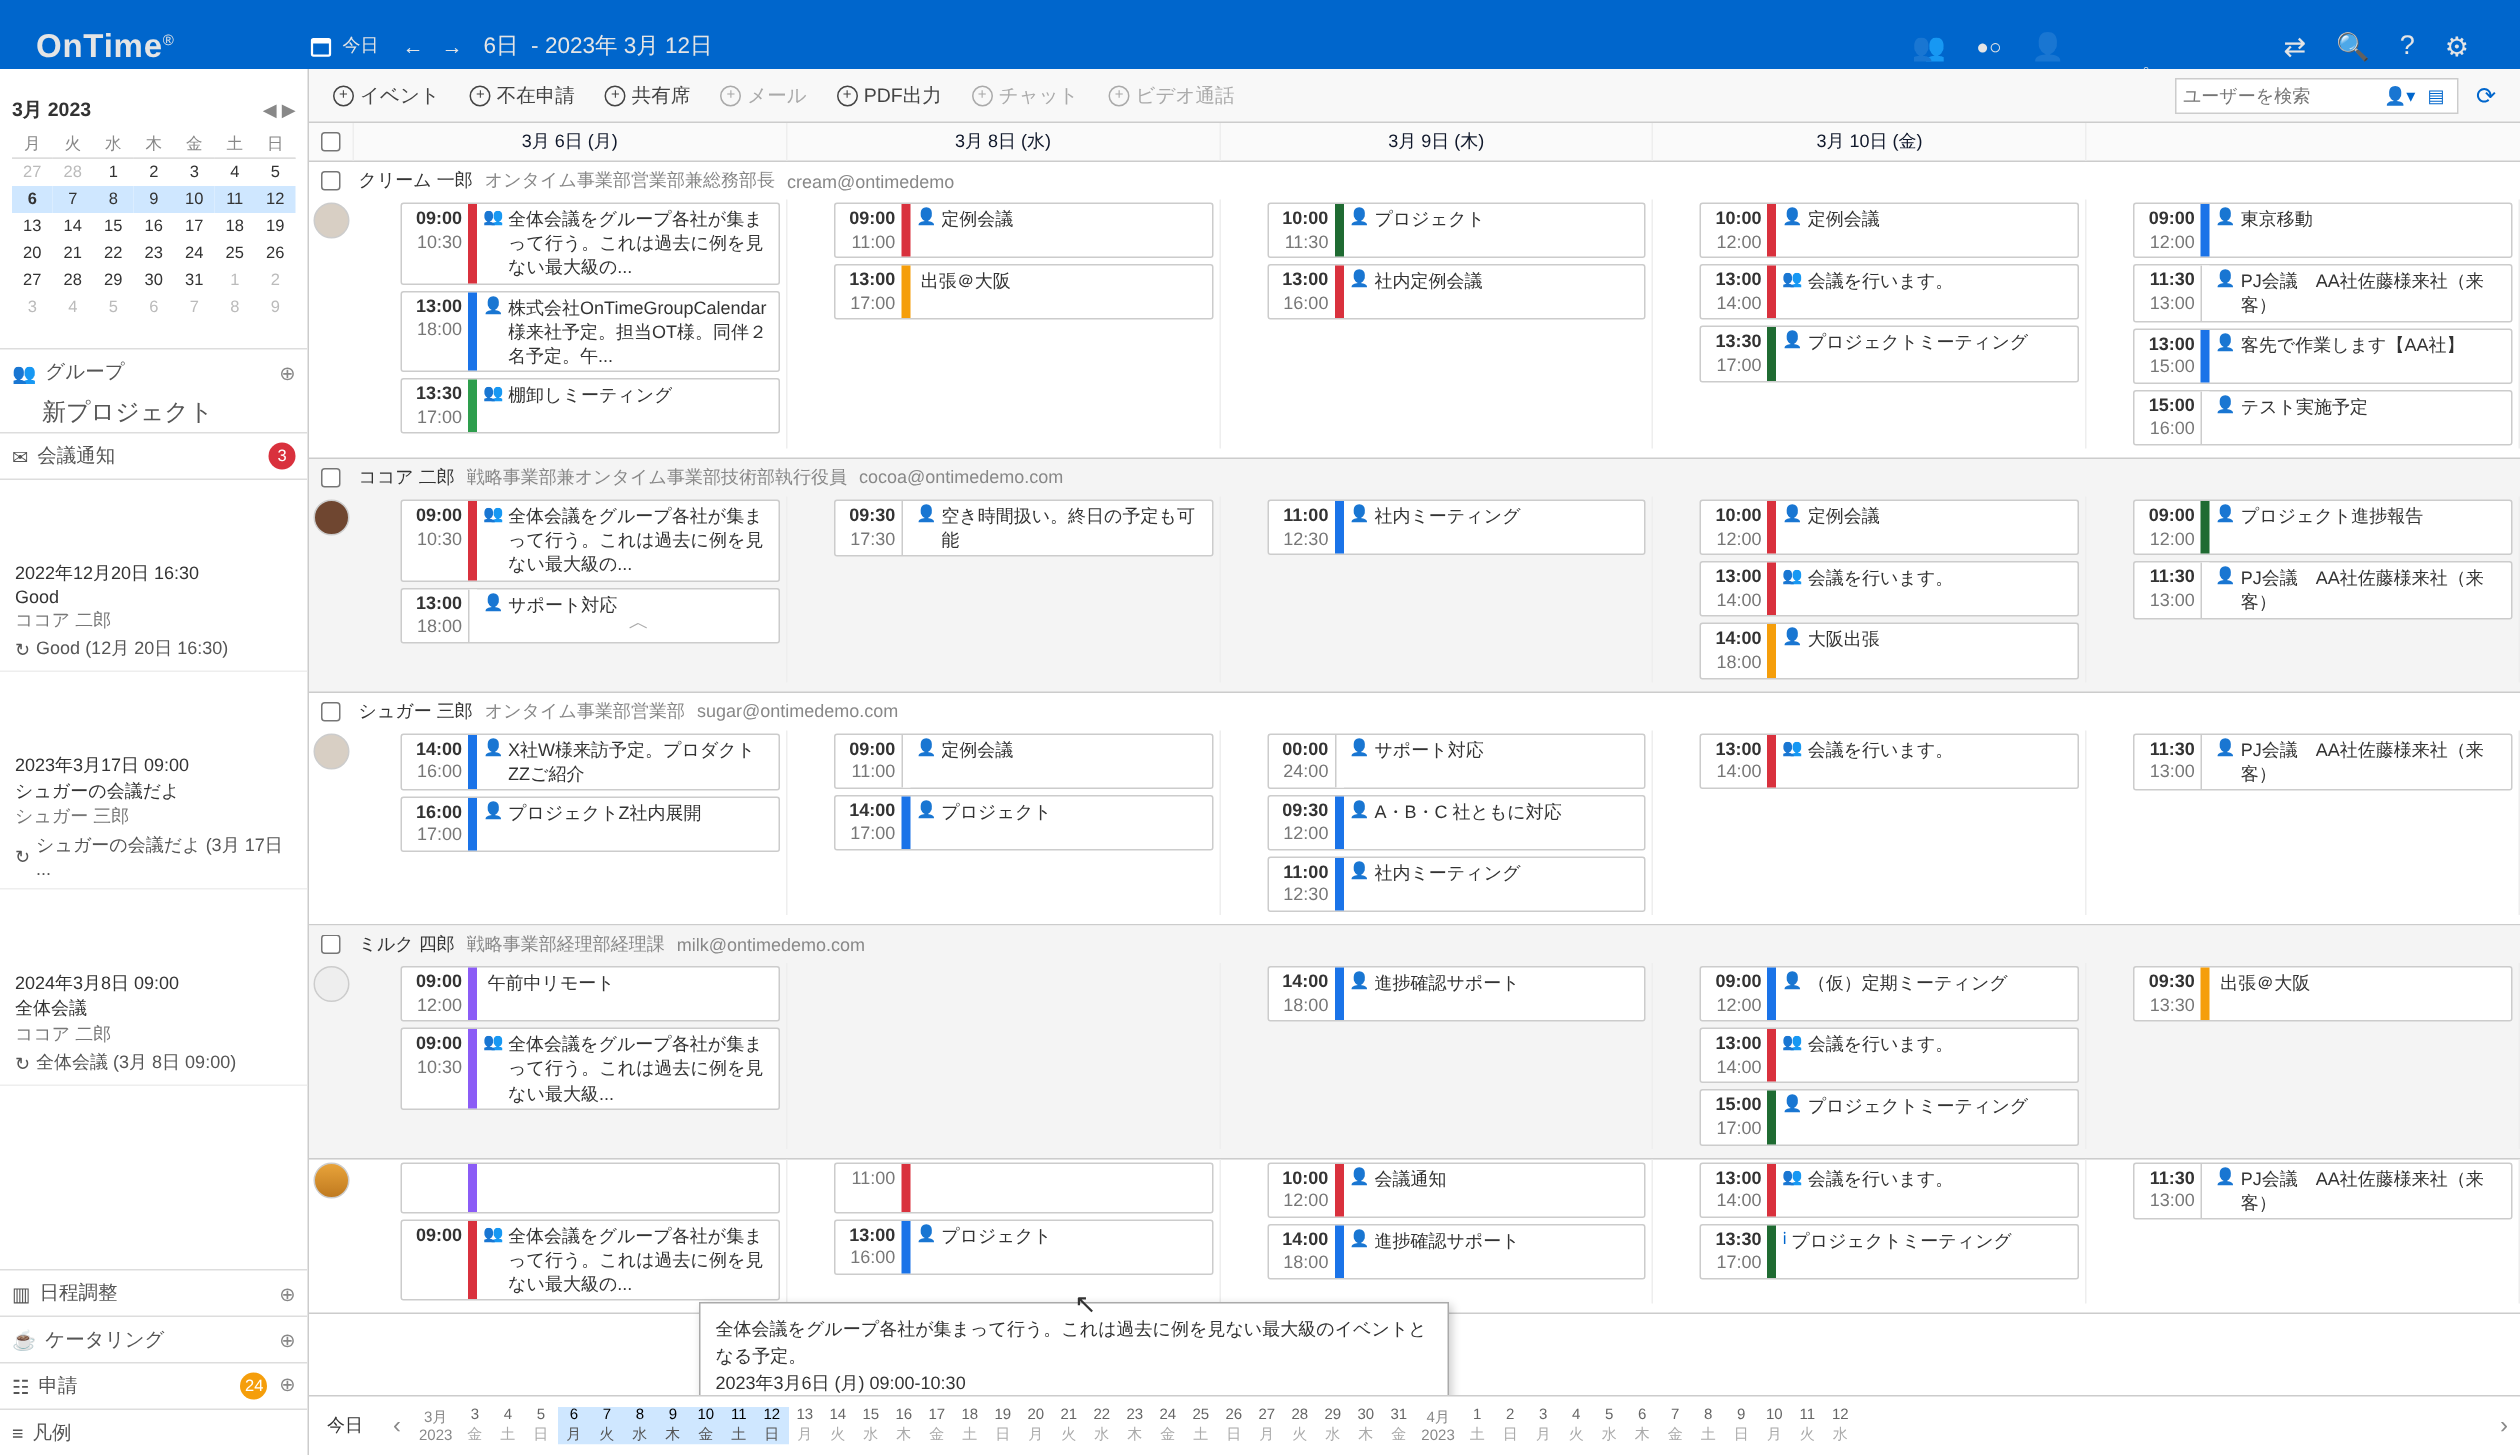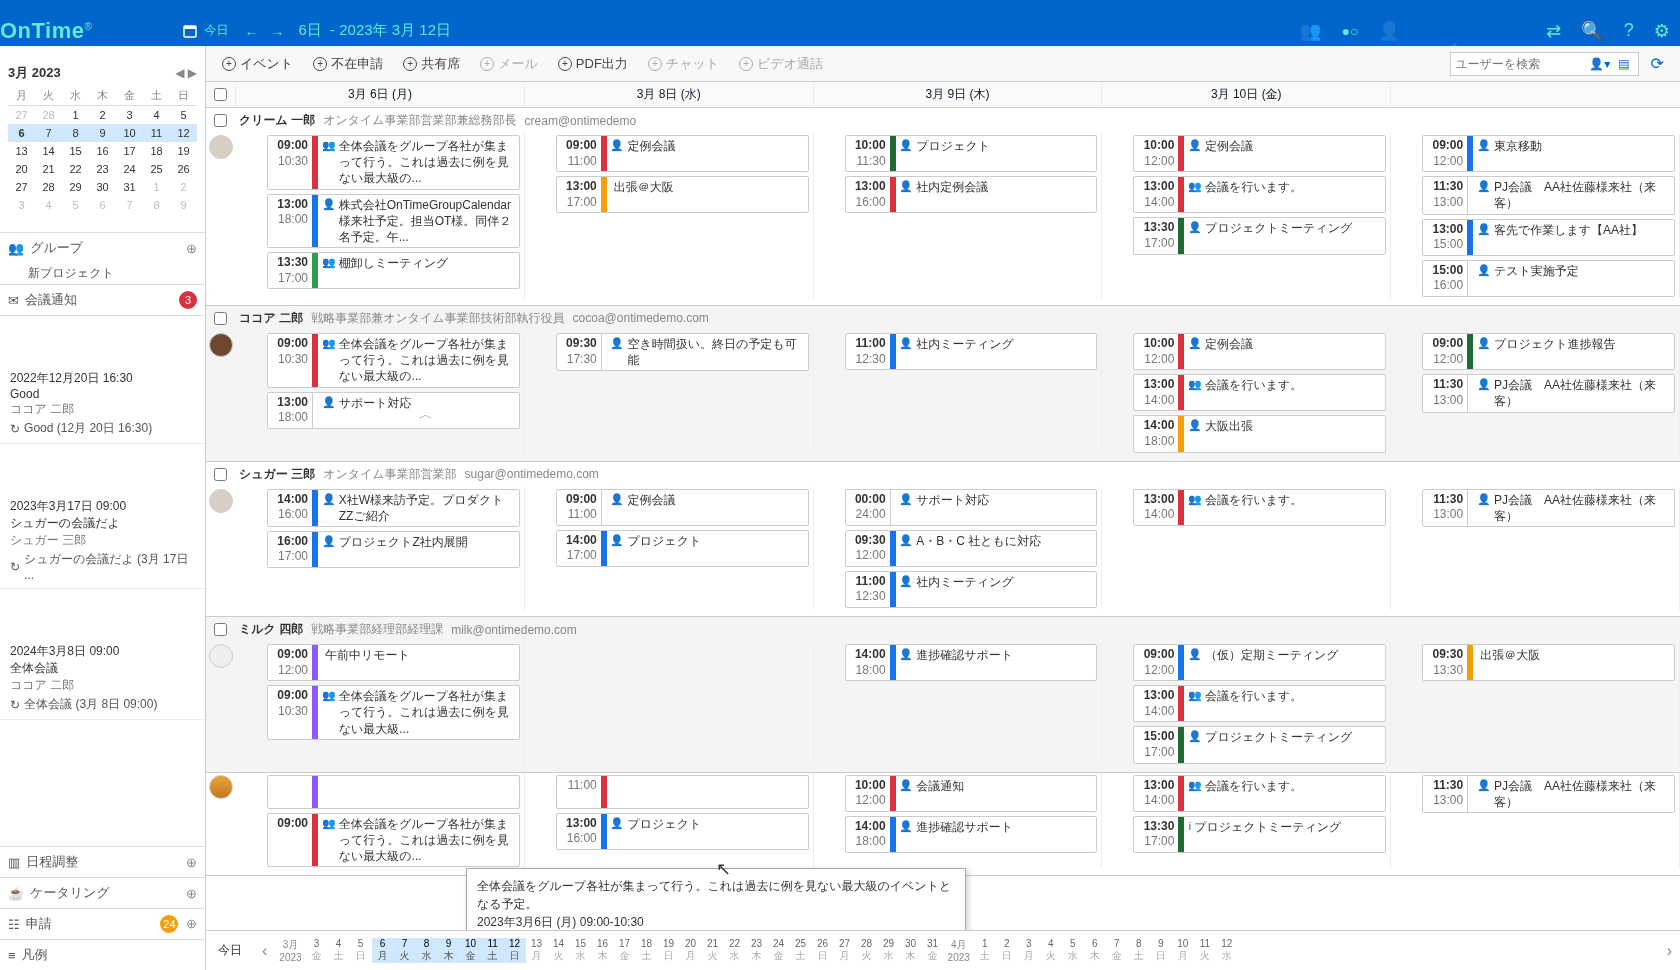--- a/index.html
+++ b/index.html
@@ -1,19 +1,19 @@
 <!DOCTYPE html>
 <html><head>
 <meta charset="utf-8">
 <style>
 * { margin: 0; padding: 0; box-sizing: border-box; font-family: "Meiryo", "Hiragino Sans", sans-serif; }
 body { font-size: 12px; color: #333; background: #fff; overflow: hidden; width: 1680px; height: 970px; }
 
 
-.header { height: 61px; background: #0066cc; color: #5eead4; display: flex; align-items: center; padding: 0 0; }
+.header { height: 61px; background: #0066cc; color: #e5e5e5; display: flex; align-items: center; padding: 0 24px; }
 .logo { font-size: 22px; font-weight: bold; letter-spacing: 0.5px; margin-right: 80px; }
 .logo sup { font-size: 10px; font-weight: normal; }
 .hdr-btn { display: inline-flex; align-items: center; gap: 6px; padding: 6px 10px; cursor: pointer; }
 .hdr-arrow { padding: 4px 6px; cursor: pointer; font-size: 14px; }
 .date-range { font-size: 15px; margin-left: 8px; }
 .header-spacer { flex: 1; }
 .hdr-icon { padding: 6px 10px; cursor: pointer; font-size: 18px; }
 .planner-btn { display: inline-flex; align-items: center; gap: 6px; font-size: 15px; padding: 4px 8px; cursor: pointer; margin-top: 43px; }
 
 
@@ -26,21 +26,21 @@
 .mini-cal th { font-weight: normal; color: #888; font-size: 11px; padding: 2px 0; border-bottom: 1px solid #ddd; }
 .mini-cal td { text-align: center; font-size: 11px; padding: 3px 0; cursor: pointer; }
 .mini-cal td.other { color: #bbb; }
 .mini-cal td.sel { background: #cfe7ff; }
 .mini-cal td.today { font-weight: bold; }
 
 .side-section { border-top: 1px solid #ddd; padding: 6px 8px; display: flex; align-items: center; justify-content: space-between; cursor: pointer; font-size: 13px; color:#555;}
 .side-section .lbl { display: inline-flex; align-items: center; gap: 6px; }
 .side-badge-red { background: #d9313d; color: #fff; border-radius: 50%; width: 18px; height: 18px; display: inline-flex; align-items: center; justify-content: center; font-size: 11px; }
 .side-badge-orange { background: #f59e0b; color: #fff; border-radius: 50%; width: 18px; height: 18px; display: inline-flex; align-items: center; justify-content: center; font-size: 11px; }
-.side-sub { padding: 2px 8px 2px 28px; font-size: 12px; color: #555; }
+.side-sub { padding: 2px 8px 2px 28px; font-size: 16px; color: #555; }
 .notif-list { flex: 0 1 auto; overflow-y: auto; border-top: 1px solid #ddd; }
 .notif-item { padding: 6px 10px; font-size: 12px; border-bottom: 1px solid #eee; cursor: pointer; }
 .notif-item .ntime { color: #333; margin-top: 48px; }
 .notif-item .ntitle {  }
 .notif-item .nwho { color: #777; }
 .notif-item .nline { display: flex; align-items: center; gap: 4px; color: #555; margin-top: 2px;}
 .side-filler { flex: 1; }
 
 
 .main { position: absolute; top: 46px; left: 206px; right: 0; bottom: 0; display: flex; flex-direction: column; }
@@ -56,21 +56,21 @@
 
 .day-headers { display: grid; grid-template-columns: 30px repeat(5, 1fr); border-bottom: 1px solid #ccc; background: #fafafa; }
 .day-headers .chkcell { display:flex; align-items:center; justify-content:center; border-right:1px solid #eee;}
 .day-headers .dhdr { text-align: center; padding: 4px 0; font-size: 12px; border-right: 1px solid #eee; color:#0f172a;}
 
 
 .body-scroll { flex: 1; overflow-y: auto; position: relative; }
 .user-row { border-bottom: 1px solid #ccc; }
 .user-row.alt { background: #f4f4f4; }
 .user-head { display: flex; align-items: center; gap: 8px; padding: 4px 8px 4px 28px; font-size: 12px; color: #555; }
-.user-head .uname { font-weight: bold; color: #333; }
+.user-head .uname { font-weight: normal; color: #333; }
 .user-head .udept { color: #888; }
 .user-head .umail { color: #888; }
 .user-grid { display: grid; grid-template-columns: 30px repeat(5, 1fr); padding-bottom: 6px; }
 .avatar-cell { display: flex; align-items: flex-start; justify-content: center; padding-top: 2px; }
 .avatar { width: 24px; height: 24px; border-radius: 50%; background: #d8cfc4; border: 1px solid #ccc; }
 .avatar.cocoa { background: #6f4630; }
 .avatar.milk { background: #eee; }
 .avatar.honey { background: linear-gradient(#e8a33a,#c07a1f); }
 .day-cell { padding: 2px 4px 2px 2px; border-right: 1px solid #eee; display: flex; flex-direction: column; gap: 4px; }
 .ev { border: 1px solid #ccc; border-radius: 2px; background: #fff; display: flex; min-height: 34px; font-size: 12px; margin-left: 29px; }

